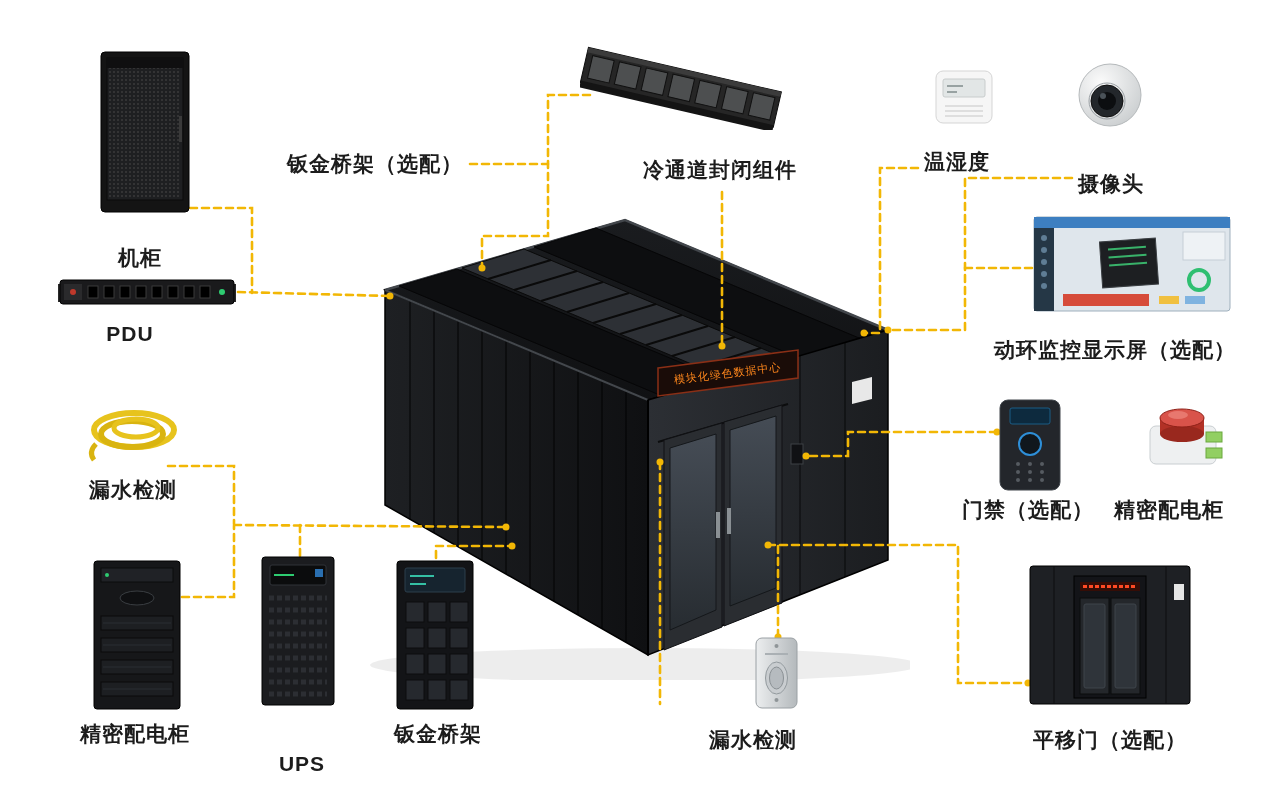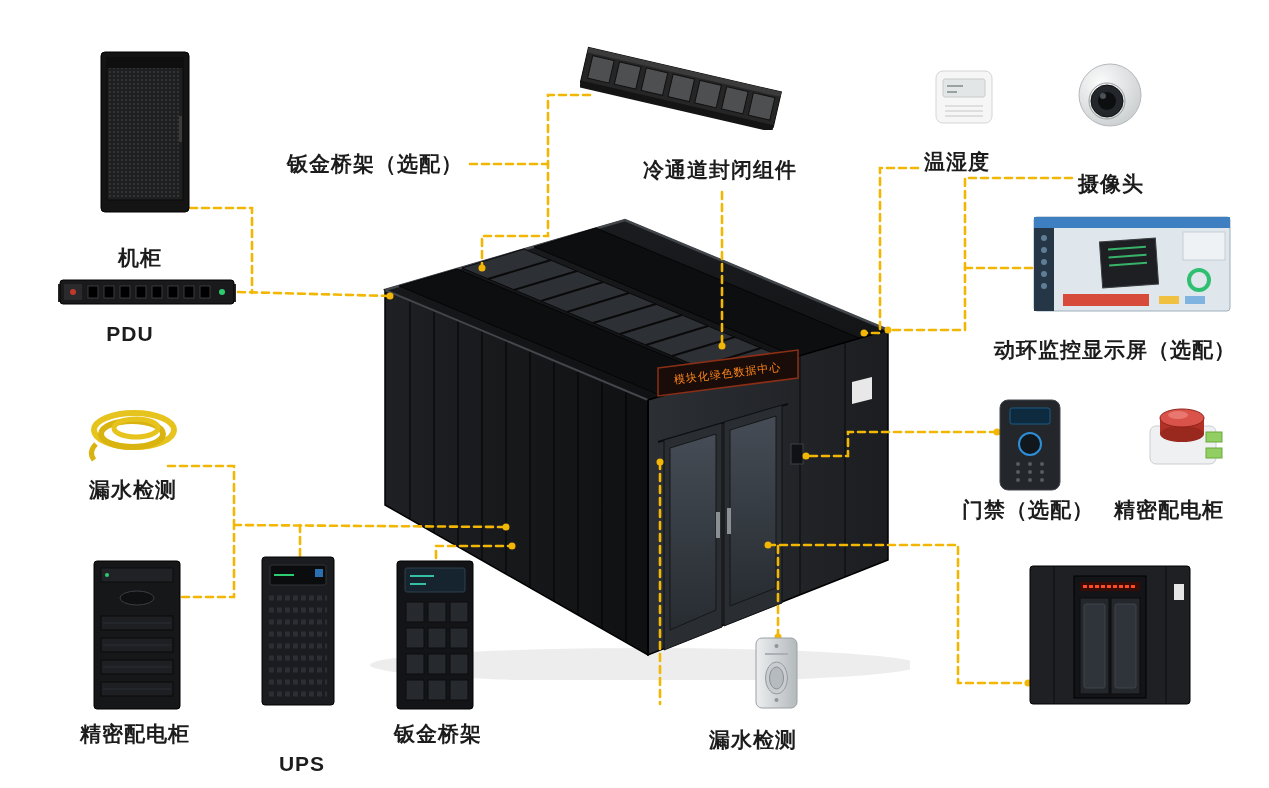--- a/index.html
+++ b/index.html
@@ -336,14 +336,15 @@
   <div class="lbl" style="left:1066px;top:170px;width:90px">摄像头</div>
   <div class="lbl" style="left:85px;top:322px;width:90px">PDU</div>
   <div class="lbl" style="left:975px;top:336px;width:280px">动环监控显示屏（选配）</div>
   <div class="lbl" style="left:78px;top:476px;width:110px">漏水检测</div>
   <div class="lbl" style="left:958px;top:496px;width:140px">门禁（选配）</div>
   <div class="lbl" style="left:1104px;top:496px;width:130px">精密配电柜</div>
   <div class="lbl" style="left:80px;top:720px;width:110px">精密配电柜</div>
   <div class="lbl" style="left:262px;top:752px;width:80px">UPS</div>
   <div class="lbl" style="left:368px;top:720px;width:140px">钣金桥架</div>
   <div class="lbl" style="left:698px;top:726px;width:110px">漏水检测</div>
+  <div class="lbl" style="left:1030px;top:726px;width:160px">平移门（选配）</div>
 
 </div>
 
 </body></html>

